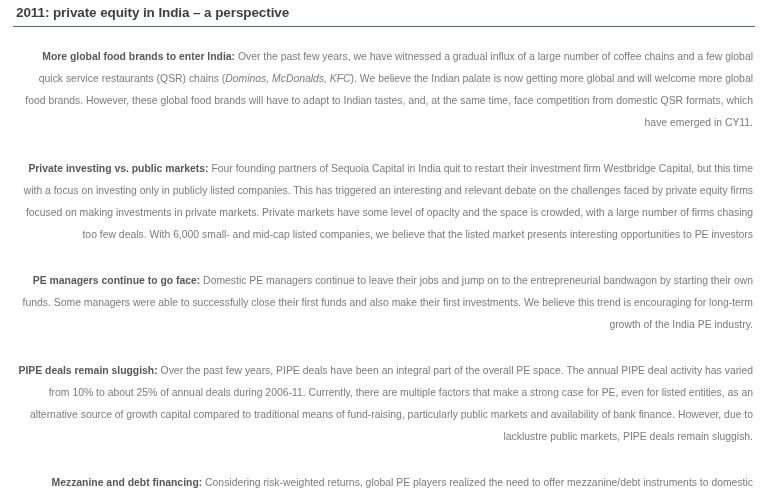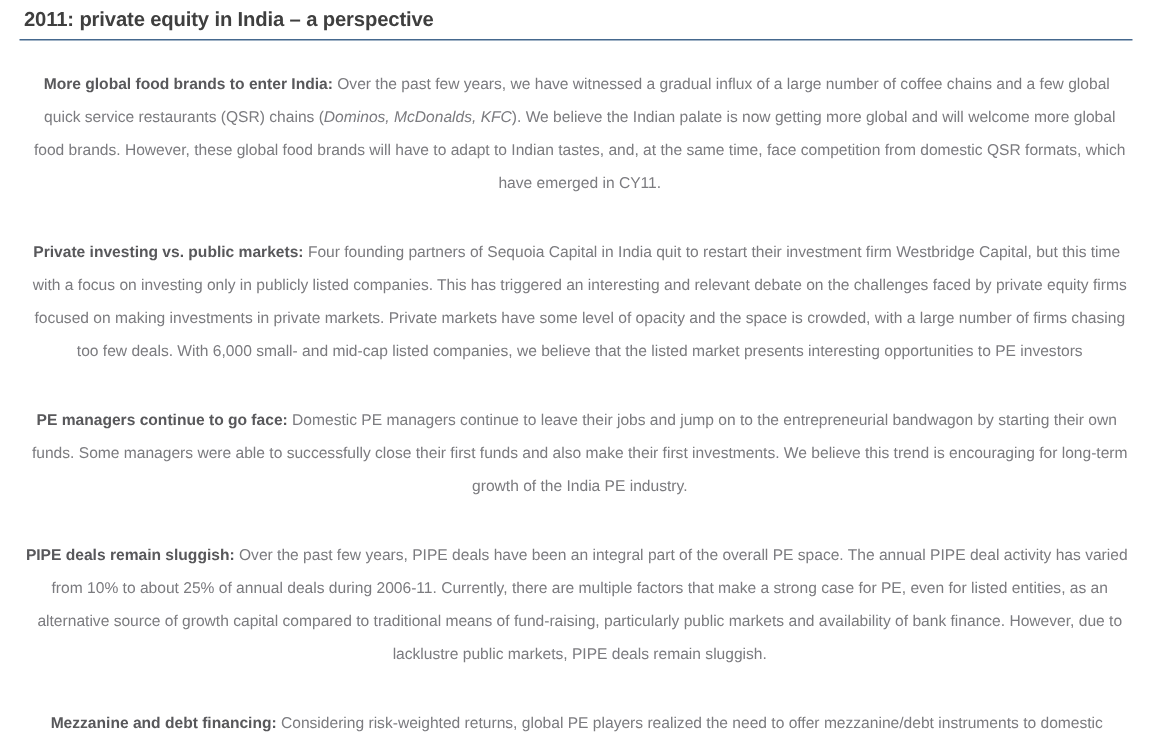--- a/index.html
+++ b/index.html
@@ -57,21 +57,21 @@
     padding: 0 18px 0 16px;
     box-sizing: border-box;
   }
 
   .para {
     margin: 0 0 24px 0;
     padding: 0;
     font-size: 10.4px;
     line-height: 22px;
     color: #7b7b7f;
-    text-align: center;
+    text-align: right;
     text-indent: 0;
     padding-left: 4px;
   }
   .para:last-child {
     margin-bottom: 0;
   }
   .para .lead {
     font-weight: bold;
     color: #58585b;
     margin-left: -4px;

